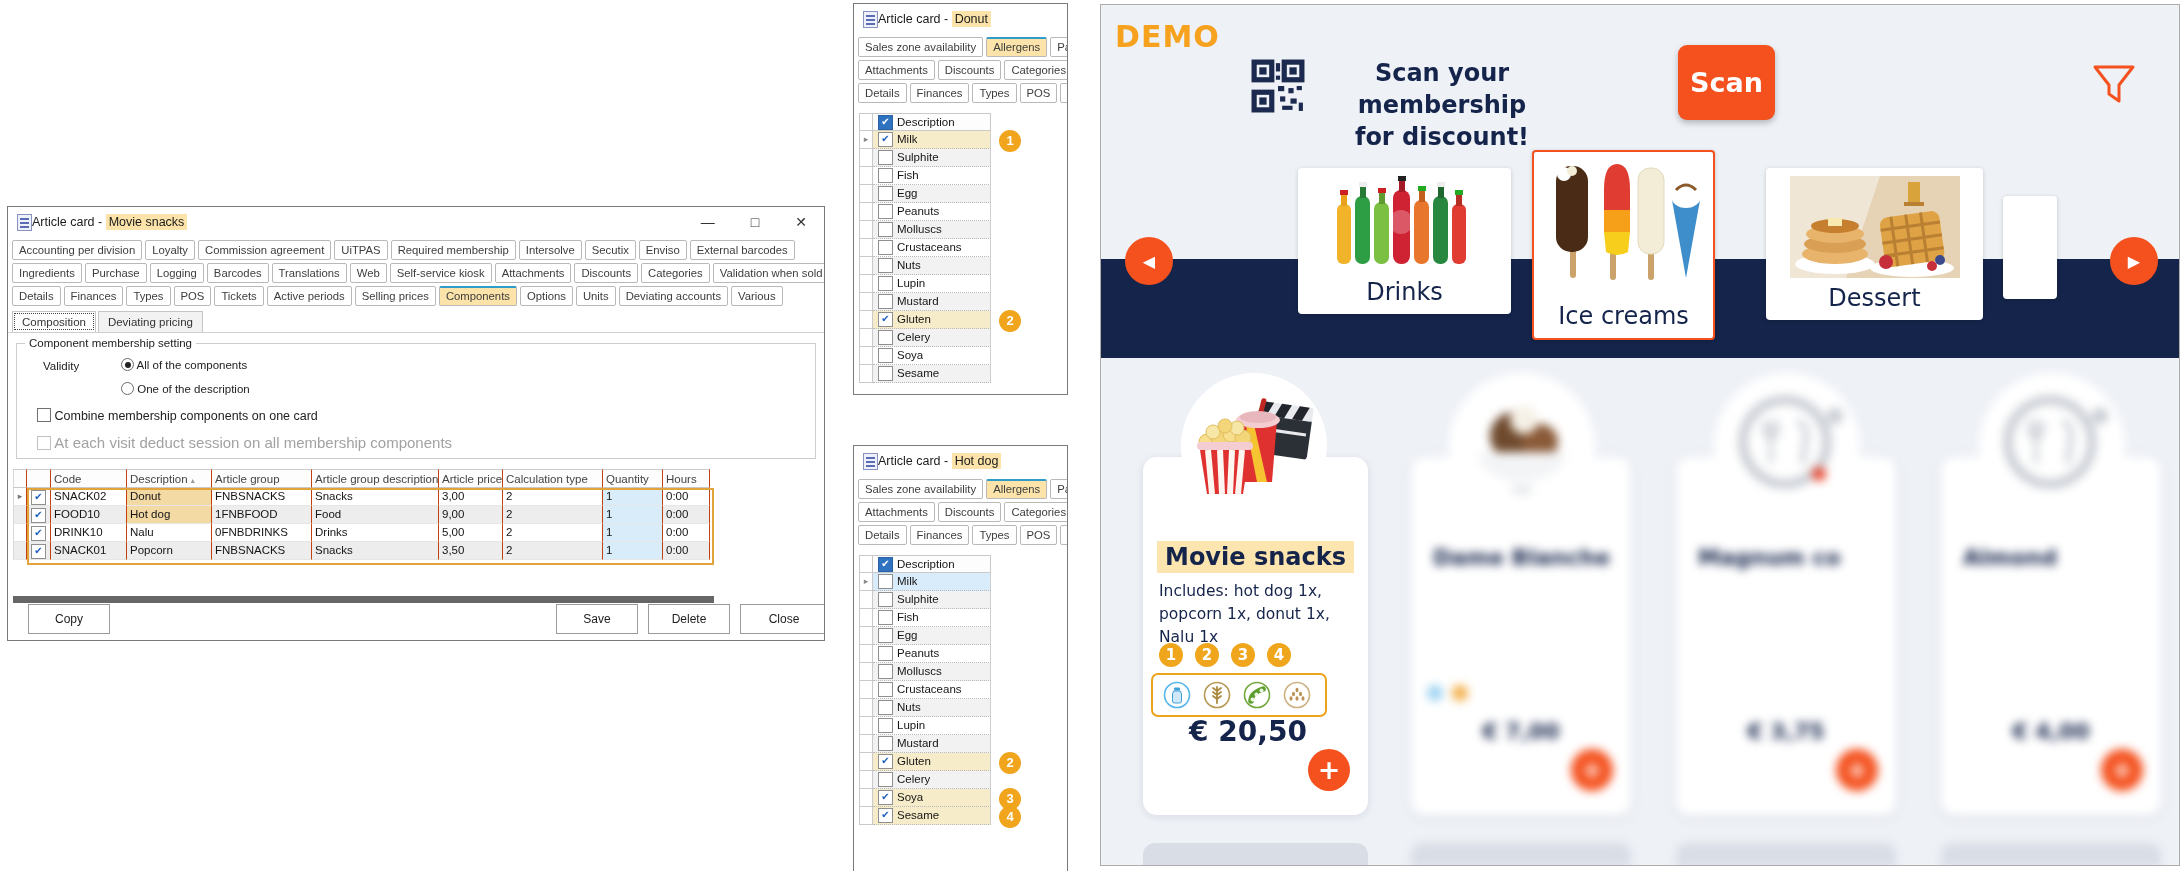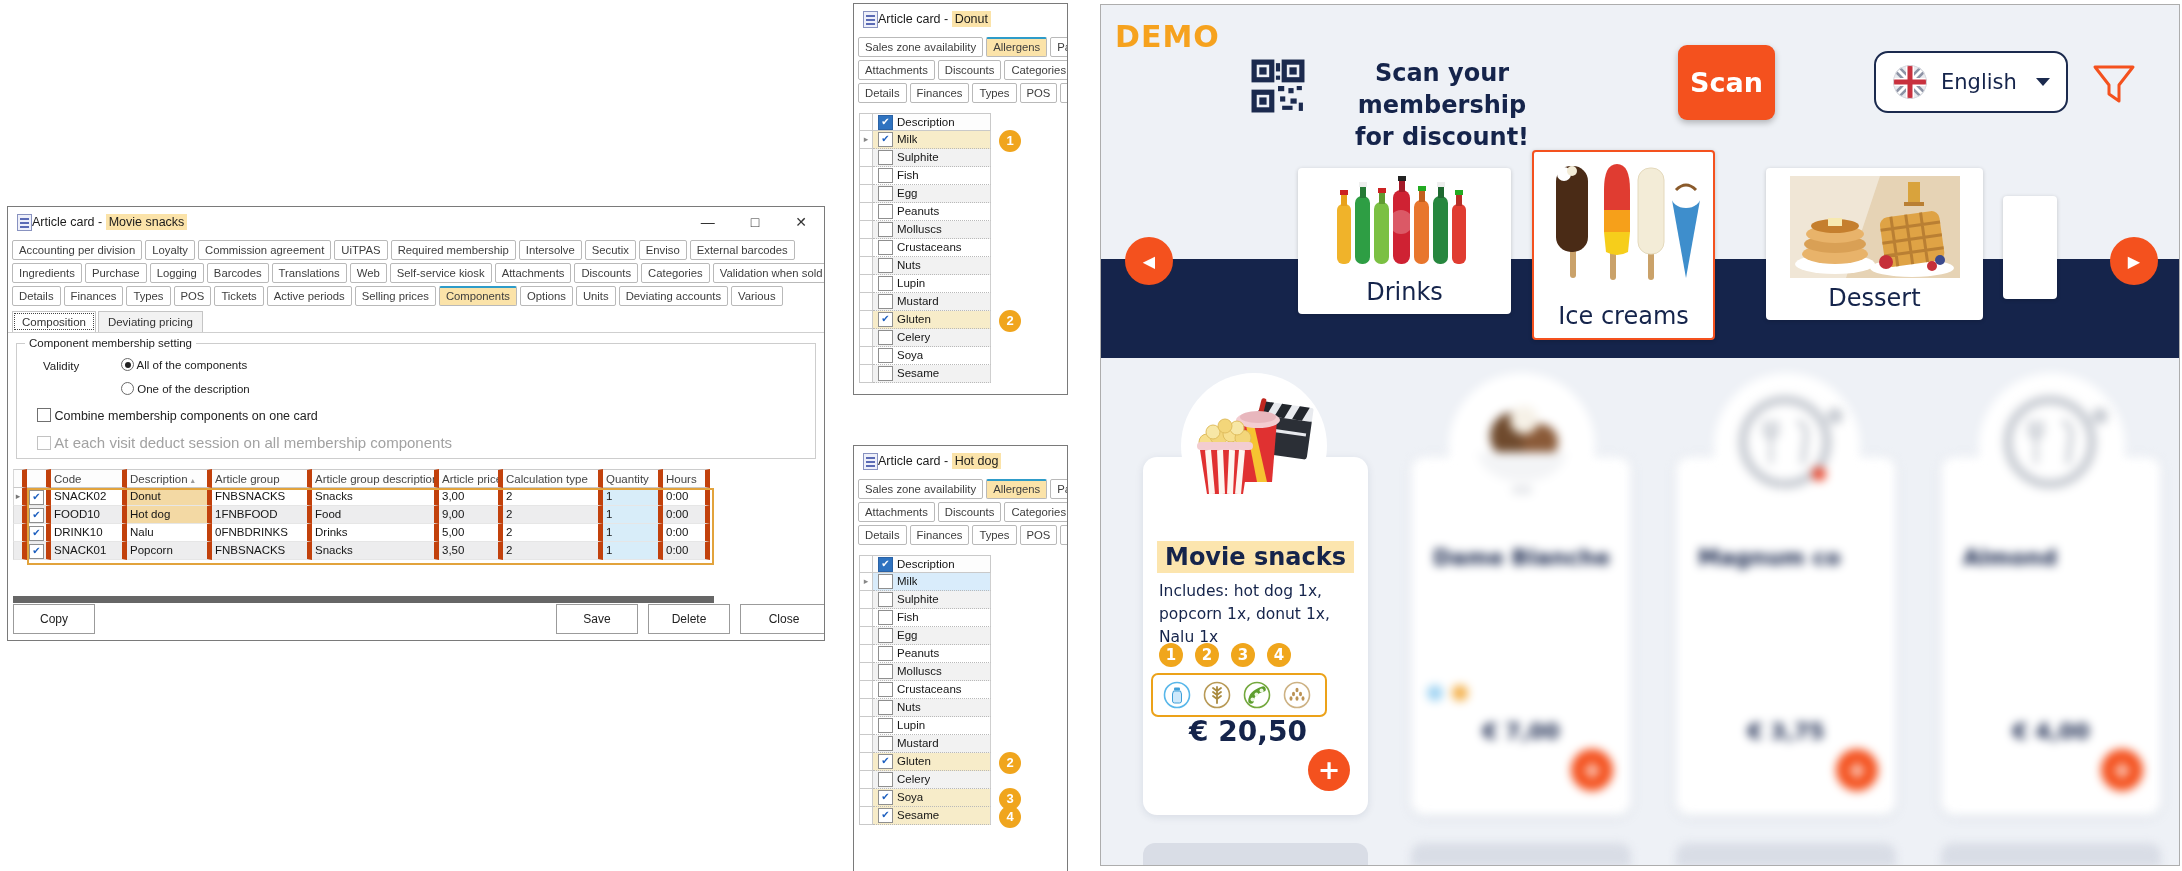--- a/index.html
+++ b/index.html
@@ -24,21 +24,21 @@
   .gbox .leg{position:absolute;top:-7px;left:8px;background:#fff;padding:0 4px}
   .radio{width:11px;height:11px;border:1px solid #6a6a6a;border-radius:50%;display:inline-block;position:relative;background:#fff;vertical-align:-2px}
   .radio.on::after{content:"";position:absolute;inset:2.5px;background:#222;border-radius:50%}
   .cbx{width:12px;height:12px;border:1px solid #707070;background:#fff;display:inline-block;vertical-align:-2px}
   .cbx.dis{border-color:#c2c2c2}
   .dis-t{color:#a2a2a2}
   
   .ltab{position:absolute;left:5px;top:262px;font-size:11.5px;color:#151515}
   .lrow{display:flex;height:18px;line-height:17px}
   .lrow.hd{height:19px;line-height:18px;color:#444}
-  .lc{box-sizing:border-box;border-right:5px solid #c2410c;border-bottom:1px solid #e6e6e6;padding:0 3px;overflow:hidden;white-space:nowrap}
+  .lc{box-sizing:border-box;border-right:1px solid #c2410c;border-bottom:1px solid #e6e6e6;padding:0 3px;overflow:hidden;white-space:nowrap}
   .hd .lc{border-top:1px solid #cccccc;border-bottom:1px solid #c9c9c9;background:#fdfdfd}
   .w-sel{width:14px;border-left:1px solid #d8d8d8;padding:0;text-align:center;color:#777;font-size:9px}
   .w-cb{width:24px;text-align:center;padding:0}
   .w-code{width:76px}.w-desc{width:85px}.w-grp{width:100px}.w-gd{width:127px}
   .w-pr{width:64px}.w-ct{width:100px}.w-qt{width:60px}.w-hr{width:47px}
   .alt .lc{background:#ededee}
   .lc.qtc{background:#d8edf9}
   .lc.dhl{background:#f3d9a4}
   .gcb{width:13px;height:13px;border:1px solid #8f8f8f;background:#fff;display:inline-block;font-size:10px;line-height:12px;text-align:center;color:#1d5fbf;margin-top:2px}
   .gcb.all{background:#2f73c0;border-color:#2a62a5;color:#fff}
@@ -210,21 +210,21 @@
       <span class="lc w-gd">Snacks</span>
       <span class="lc w-pr">3,50</span>
       <span class="lc w-ct">2</span>
       <span class="lc w-qt qtc">1</span>
       <span class="lc w-hr">0:00</span>
     </div>
     <div class="outl"></div>
   </div>
 
   <div class="sbar"></div>
-  <div class="btn" style="left:5px;width:82px">Copy</div>
+  <div class="btn" style="left:20px;width:82px">Copy</div>
   <div class="btn" style="left:548px;width:82px">Save</div>
   <div class="btn" style="left:640px;width:82px">Delete</div>
   <div class="btn" style="left:732px;width:88px">Close</div>
 </div>
 
 <div class="win" style="left:853px;top:3px;width:215px;height:392px">
   <div class="tbar">
     <span class="dicon"></span>
     <span style="white-space:nowrap"><span>Article card - </span><span class="hl">Donut</span></span>
   </div>
@@ -512,41 +512,20 @@
         <rect x="38" y="38" width="6" height="5"></rect>
         <rect x="30" y="45" width="10" height="4"></rect>
         <rect x="46" y="42" width="4" height="8"></rect>
     </g>
   </svg>
   <div class="kprompt">
     <div>Scan your membership</div>
     <div>for discount!</div>
   </div>
   <div class="scanbtn">Scan</div>
-  <div class="langsel">
-    <svg width="36" height="36" viewBox="0 0 36 36">
-      <defs>
-          <clipPath id="fc">
-            <circle cx="18" cy="18" r="17"></circle>
-          </clipPath>
-        </defs>
-      <g clip-path="url(#fc)">
-        <rect width="36" height="36" fill="#e9eaee"></rect>
-        <path d="M0 0 L36 36 M36 0 L0 36" stroke="#8d93a5" stroke-width="8"></path>
-        <path d="M0 0 L36 36 M36 0 L0 36" stroke="#fff" stroke-width="3"></path>
-        <rect x="14" width="8" height="36" fill="#fff"></rect>
-          <rect y="14" width="36" height="8" fill="#fff"></rect>
-        <rect x="15.5" width="5" height="36" fill="#c8313e"></rect>
-          <rect y="15.5" width="36" height="5" fill="#c8313e"></rect>
-      </g>
-      <circle cx="18" cy="18" r="16.5" fill="none" stroke="#d8dae0"></circle>
-    </svg>
-    <span class="lbl">English</span>
-    <span class="caret"></span>
-  </div>
   <svg class="abs" style="left:990px;top:58px" width="46" height="46" viewBox="0 0 46 46">
     <path d="M4 4 H42 L28 22 V38 L18 31 V22 Z" fill="none" stroke="#f4511e" stroke-width="3" stroke-linejoin="round"></path>
   </svg>
 
   <div class="band"></div>
   <div class="navarrow" style="left:24px">
       <span>◀</span>
     </div>
   <div class="navarrow" style="left:1009px">
       <span>▶</span>

